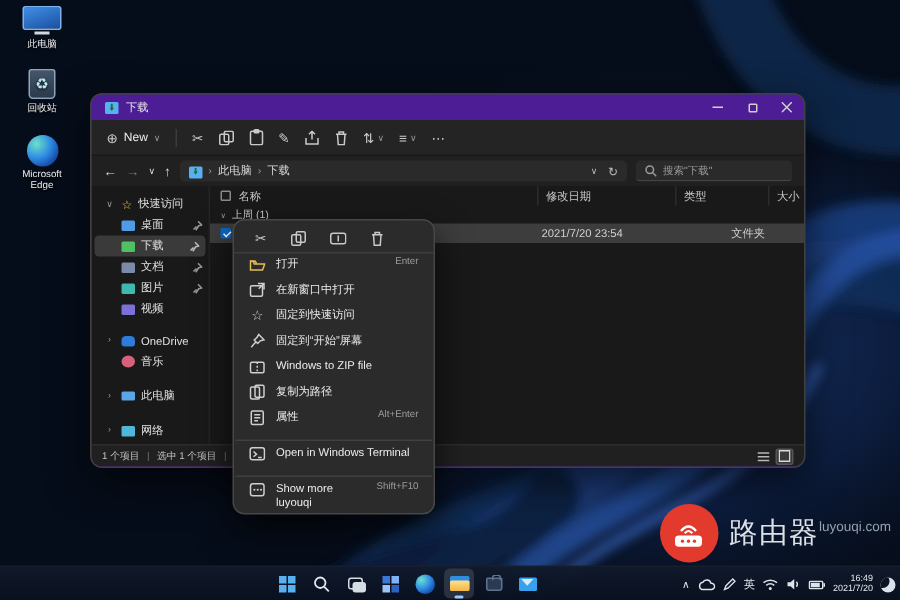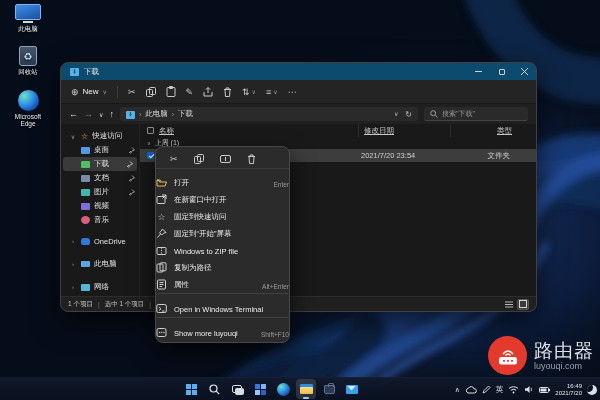--- a/index.html
+++ b/index.html
@@ -17,21 +17,21 @@
   background:linear-gradient(160deg,#3f8fe8,#1b4f9e); border:1px solid #7db4ef; }
 .pc-stand { width:10px; height:2px; background:#cfd8e0; margin-top:1px; }
 .bin-body { width:18px; height:20px; display:flex; align-items:center; justify-content:center;
   background:linear-gradient(#44566b,#2b3a4c); border:1px solid #8fa6ba; border-radius:2px 2px 3px 3px;
   color:#bfe8f5; font-size:10px; }
 .edge-ball { width:21px; height:21px; border-radius:50%;
   background:radial-gradient(circle at 30% 28%, #6ee0c8, #2f8de5 45%, #1b55b5 72%, #0d2f73 100%); }
 
 
 #window { position:absolute; left:60px; top:62px; width:477px; height:250px;
-  background:#0c4a6e; border:1px solid #404040; border-radius:8px;
+  background:#4c1d95; border:1px solid #404040; border-radius:8px;
   box-shadow:0 10px 28px rgba(0,0,0,.65); overflow:hidden; display:flex; flex-direction:column; }
 #titlebar { height:17px; display:flex; align-items:center; padding:0 0 0 9px; gap:5px; font-size:7.5px; }
 .dl-ic { width:9px; height:9px; position:relative; }
 .dl-ic .fold { position:absolute; inset:1px 0 0 0; background:#57b0f0; border-radius:1px; }
 .dl-ic .arr { position:absolute; left:3px; top:2px; width:3px; height:5px; background:#1d6e2f;
   clip-path:polygon(0 55%,50% 100%,100% 55%,70% 55%,70% 0,30% 0,30% 55%); }
 .ctls { margin-left:auto; display:flex; height:100%; }
 .ctl { width:23px; height:100%; display:flex; align-items:center; justify-content:center; }
 .min-g { width:7px; height:1px; background:#cfcfcf; }
 .max-g { width:6px; height:6px; border:1px solid #cfcfcf; border-radius:1px; }
@@ -57,24 +57,24 @@
 #sidebar { width:78px; padding-top:5px; font-size:7.5px; flex:0 0 78px; }
 .srow { height:14px; display:flex; align-items:center; gap:4px; padding:0 4px 0 8px; color:#e2e2e2; }
 .srow .sgchev { width:8px; color:#9a9a9a; font-size:6px; text-align:center; }
 .srow.child { padding-left:20px; }
 .srow.sel { background:#3a3a3a; border-radius:3px; margin:0 2px; padding-left:18px; }
 .mini { width:9px; height:7px; border-radius:1px; flex:0 0 9px; }
 .pin { margin-left:auto; color:#9a9a9a; }
 .gap1 { margin-top:7px; } .gap2 { margin-top:9px; }
 
 #main { flex:1; position:relative; font-size:7.5px; color:#d6d6d6; border-left:1px solid #242424; }
-#cols { height:13px; display:flex; align-items:center; padding-left:7px; color:#c8c8c8;text-decoration:underline; }
+#cols { height:13px; display:flex; align-items:center; padding-left:7px; color:#c8c8c8; }
 .cbx { width:7px; height:7px; border:1px solid #8a8a8a; border-radius:1px; margin-right:5px; background:#1c1c1c; }
 .col { display:flex; align-items:center; height:100%; border-right:1px solid #2c2c2c; padding-right:4px; }
-.c-name { width:200px; } .c-date { width:92px; padding-left:5px; } .c-type { width:62px; padding-left:5px;margin-left:41px; } .c-size { width:45px; padding-left:5px; border-right:none; }
+.c-name { width:200px; } .c-date { width:92px; padding-left:5px; } .c-type { width:62px; padding-left:5px; } .c-size { width:45px; padding-left:5px; border-right:none; }
 #grouplab { height:12px; display:flex; align-items:center; gap:4px; padding-left:7px; font-size:7px; color:#cfcfcf; }
 #filerow { height:13px; display:flex; align-items:center; background:#3d3d3d; padding-left:7px; margin-right:14px; }
 .cbx.on { background:#0b68c7; border-color:#0b68c7; position:relative; }
 .cbx.on::after { content:""; position:absolute; left:1px; top:1px; width:4px; height:2px;
   border-left:1px solid #fff; border-bottom:1px solid #fff; transform:rotate(-45deg); }
 .foldico { width:10px; height:8px; background:linear-gradient(#ffd86b,#f0b73f); border-radius:1px; position:relative; margin-right:4px; }
 .foldico::before { content:""; position:absolute; left:0; top:-2px; width:5px; height:2px; background:#e8ae38; border-radius:1px 1px 0 0; }
 .blurname { width:50px; height:6px; background:#9a9a9a; opacity:.55; filter:blur(1.6px); border-radius:1px; }
 #filerow .fdate { width:92px; margin-left:133px; padding-left:5px; color:#cfcfcf; }
 #filerow .ftype { width:62px; padding-left:5px; color:#cfcfcf;text-align:right; }
@@ -85,21 +85,21 @@
 #statusbar .views { margin-left:auto; display:flex; gap:2px; }
 .vbtn { width:12px; height:11px; display:flex; align-items:center; justify-content:center; border-radius:2px; }
 .vbtn.on { background:#3a3a3a; border:1px solid #565656; }
 
 
 #ctxmenu { position:absolute; left:155px; top:146px; width:135px; background:#2b2b2b;
   border:1px solid #474747; border-radius:8px; box-shadow:0 10px 24px rgba(0,0,0,.7);
   padding:3px 0 4px; z-index:50; }
 #ctxicons { height:19px; display:flex; align-items:center; gap:16px; padding:0 14px;
   border-bottom:1px solid #3d3d3d; margin-bottom:2px; color:#c9c9c9; font-size:9px; }
-.mi { height:17px; display:flex; align-items:flex-end; gap:7px; padding:0 0; font-size:7.5px; color:#ececec; }
+.mi { height:17px; display:flex; align-items:flex-start; gap:7px; padding:0 10px; font-size:7.5px; color:#ececec; }
 .mi .sc { margin-left:auto; color:#9b9b9b; font-size:6.5px; }
 .msep { height:1px; background:#404040; margin:3px 1px; }
 .msvg { flex:0 0 11px; }
 .mstar { color:#cfcfcf; font-size:9px; width:11px; text-align:center; }
 
 
 #taskbar { position:absolute; left:0; right:0; bottom:0; height:23px;
   background:linear-gradient(rgba(16,26,44,.97),rgba(9,16,30,.97));
   border-top:1px solid rgba(255,255,255,.06); z-index:60; }
 #tb-center { position:absolute; left:181px; top:1px; display:flex; gap:3px; }
@@ -124,21 +124,21 @@
 
 #tray { position:absolute; right:3px; top:0; height:23px; display:flex; align-items:center; gap:5px; }
 .trayg { font-size:7px; color:#dde3ea; }
 #clock { text-align:right; font-size:6px; line-height:7px; color:#e4e9ef; }
 .moon { width:10px; height:10px; border-radius:50%; background:#d9e2ec; position:relative; overflow:hidden; }
 .moon::after { content:""; position:absolute; left:-3px; top:-2px; width:9px; height:9px; border-radius:50%; background:#0a1220; }
 
 
 #watermark { position:absolute; right:6px; bottom:25px; display:flex; align-items:center; gap:7px; z-index:55; }
 .wm-badge { width:39px; height:39px; border-radius:50%; background:#e23b2e; display:flex; align-items:center; justify-content:center; }
-.wm-txt { display:flex; flex-direction:column; }
+.wm-txt { display:flex; flex-direction:row; }
 .wm-title { font-size:19px; color:#dde1e7; letter-spacing:1px; line-height:20px; }
 .wm-url { font-size:9px; color:#94a1ae; }
 
 svg.lic { display:block; }
 </style>
 </head>
 <body>
 <div id="screen">
 
 <svg id="wallpaper" width="600" height="400" viewBox="0 0 600 400">
@@ -314,28 +314,28 @@
         <span class="mini" style="background:#3fb8ae;"></span>
         <span>图片</span>
         <svg class="pin lic" width="7" height="7">
               <path d="M4,0.5 L6.5,3 L4.5,3.5 L2.5,6.5 M1,6 L3,4" stroke="#9a9a9a" fill="none"></path>
             </svg>
       </div>
       <div class="srow child">
         <span class="mini" style="background:#7c6fd8;"></span>
         <span>视频</span>
       </div>
-      <div class="srow child">
-        <span class="mini" style="background:#d8607c; border-radius:50%; width:8px; height:8px;"></span>
-        <span>音乐</span>
-      </div>
       <div class="srow gap1">
         <span class="sgchev">›</span>
         <span class="mini" style="background:#2f7bd9; border-radius:3px 3px 2px 2px;"></span>
         <span>OneDrive</span>
+      </div>
+      <div class="srow child">
+        <span class="mini" style="background:#d8607c; border-radius:50%; width:8px; height:8px;"></span>
+        <span>音乐</span>
       </div>
       <div class="srow gap2">
         <span class="sgchev">›</span>
         <span class="mini" style="background:#58a6e8; height:6px;"></span>
         <span>此电脑</span>
       </div>
       <div class="srow gap2">
         <span class="sgchev">›</span>
         <span class="mini" style="background:#4fb8d8;"></span>
         <span>网络</span>

